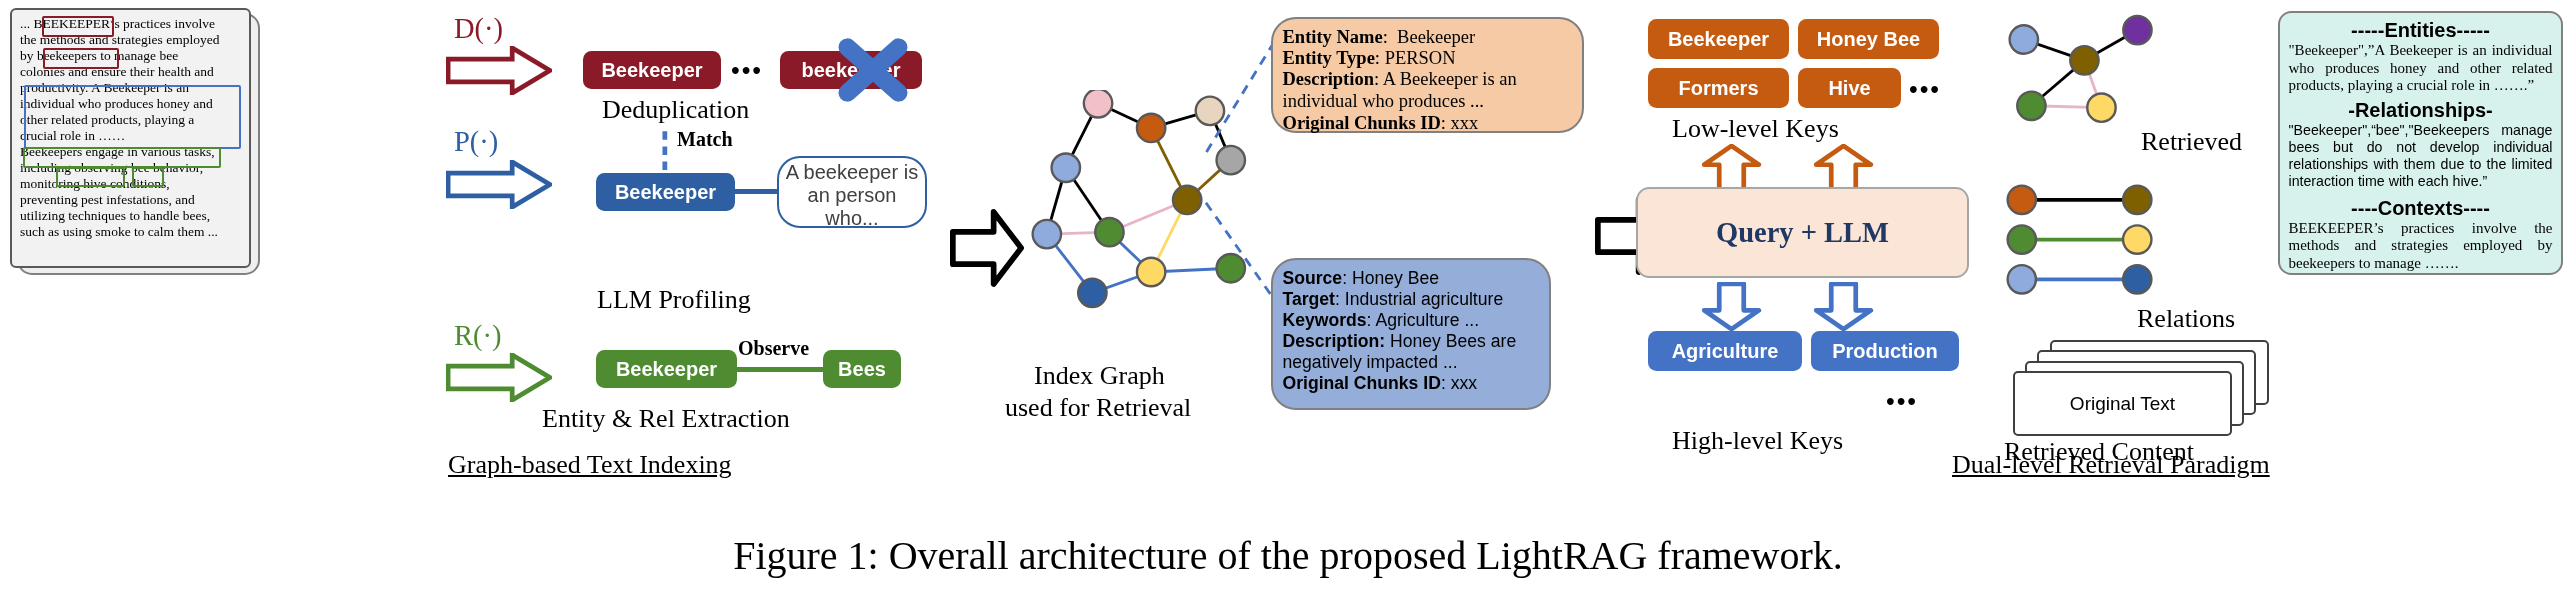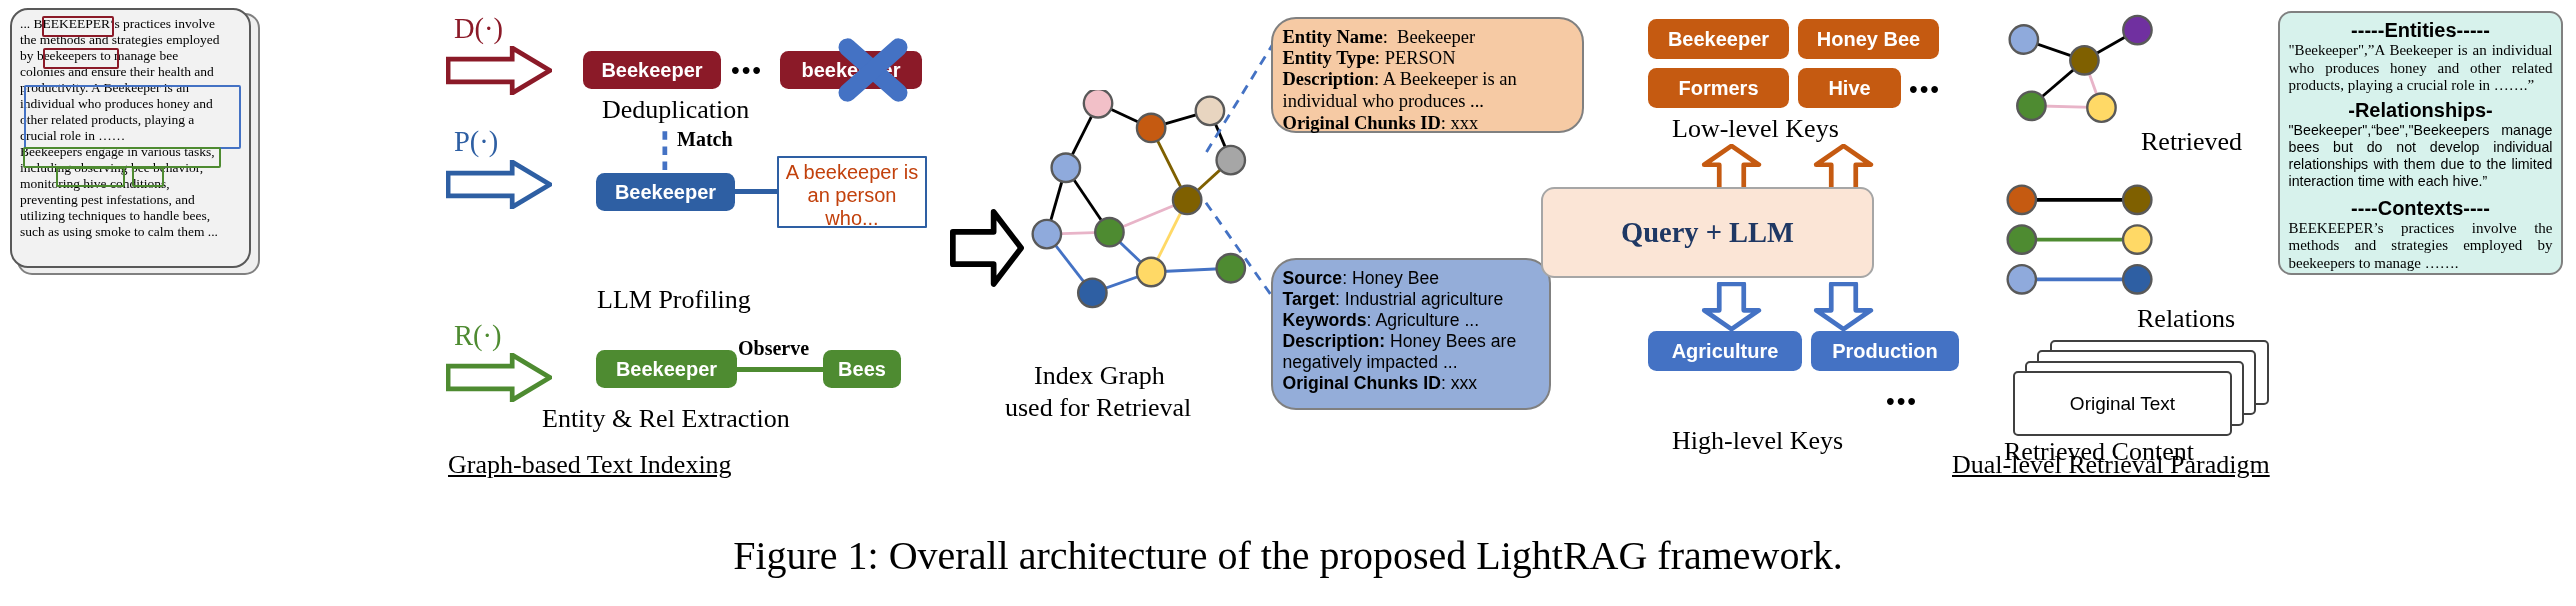--- a/index.html
+++ b/index.html
@@ -2,21 +2,21 @@
 <html style="font-size:15px"><head>
 <meta charset="utf-8">
 <style>
   html,body{margin:0;padding:0;background:#ffffff;}
   body{width:2576px;height:606px;font-family:"Liberation Serif",serif;overflow:hidden;}
   #fig{position:relative;width:2576px;height:606px;}
   .abs{position:absolute;}
 
   
   .doc-shadow{left:17px;top:13.3px;width:239px;height:258px;border:2.8px solid #808080;border-radius:15px;background:#efefef;}
-  .doc{left:9.5px;top:7.6px;width:241px;height:260px;border:2.8px solid #595959;border-radius:18px;background:#f2f2f2;
+  .doc{left:9.5px;top:7.6px;width:241px;height:260px;border:2.8px solid #595959;border-radius:6px;background:#f2f2f2;
        padding:6.6px 8.5px;box-sizing:border-box;font-size:13.5px;line-height:16px;text-align:justify;color:#000;}
   .ovl{position:absolute;pointer-events:none;box-sizing:border-box;}
   .ovl.red{border:2.4px solid #8b1a28;}
   .ovl.blue{border:2.1px solid #4472c4;}
   .ovl.green{border:2.1px solid #4e8b31;}
 
   
   .fn-lbl{font-size:28.5px;font-family:"Liberation Serif",serif;}
   .arrowwrap{width:106px;height:49px;}
 
@@ -25,23 +25,23 @@
         font-family:"Liberation Sans",sans-serif;font-weight:600;font-size:20px;box-sizing:border-box;padding:0 9.5px;}
   .pill.red{background:#8b1a28;}
   .pill.blue{background:#2e5fa3;}
   .pill.green{background:#4e8b31;}
   .pill.orange{background:#c55a11;}
   .pill.lblue{background:#4472c4;}
 
   .stage-cap{font-size:26px;font-family:"Liberation Serif",serif;color:#000;white-space:nowrap;}
   .dots{font-size:25px;font-weight:bold;letter-spacing:1.9px;color:#000;}
 
-  .profile-box{border:2.4px solid #2e5fa3;border-radius:1px;background:#fff;
+  .profile-box{border:2.4px solid #2e5fa3;border-radius:23px;background:#fff;
        font-family:"Liberation Sans",sans-serif;font-size:20px;line-height:23px;text-align:center;
-       padding:2.8px 5.7px;box-sizing:border-box;color:#c2410c;}
+       padding:2.8px 5.7px;box-sizing:border-box;color:#404040;}
 
   
   .card{border:2.4px solid #808080;border-radius:25px;box-sizing:border-box;padding:7.6px 9.5px;}
   .card.orange{background:#f6caa4;font-family:"Liberation Serif",serif;font-size:18.5px;line-height:21.4px;}
   .card.blue{background:#94add9;font-family:"Liberation Sans",sans-serif;font-size:17.6px;line-height:21px;}
   .card b{font-weight:bold;}
 
   .qbox{background:#fbe5d6;border:2.8px solid #a6a6a6;border-radius:13.3px;display:flex;align-items:center;justify-content:center;
         color:#1f3864;font-weight:bold;font-size:28.5px;font-family:"Liberation Serif",serif;}
 
@@ -225,21 +225,21 @@
     <svg width="63" height="49" viewBox="0 0 66 52">
         <path d="M20 50 V22 H4 L33 2 L62 22 H46 V50 Z" fill="#ffffff" stroke="#c55a11" stroke-width="5" stroke-linejoin="round"></path>
       </svg>
   </div>
   <div class="abs" style="left:1812px;top:144px;">
     <svg width="63" height="49" viewBox="0 0 66 52">
         <path d="M20 50 V22 H4 L33 2 L62 22 H46 V50 Z" fill="#ffffff" stroke="#c55a11" stroke-width="5" stroke-linejoin="round"></path>
       </svg>
   </div>
 
-  <div class="abs qbox" style="left:1541px;top:187px;width:329px;height:87px;">Query + LLM</div>
+  <div class="abs qbox" style="left:1636px;top:187px;width:329px;height:87px;">Query + LLM</div>
 
   <div class="abs" style="left:1700px;top:282px;">
     <svg width="63" height="49" viewBox="0 0 66 52">
         <path d="M20 2 V30 H4 L33 50 L62 30 H46 V2 Z" fill="#ffffff" stroke="#4472c4" stroke-width="5" stroke-linejoin="round"></path>
       </svg>
   </div>
   <div class="abs" style="left:1812px;top:282px;">
     <svg width="63" height="49" viewBox="0 0 66 52">
         <path d="M20 2 V30 H4 L33 50 L62 30 H46 V2 Z" fill="#ffffff" stroke="#4472c4" stroke-width="5" stroke-linejoin="round"></path>
       </svg>

